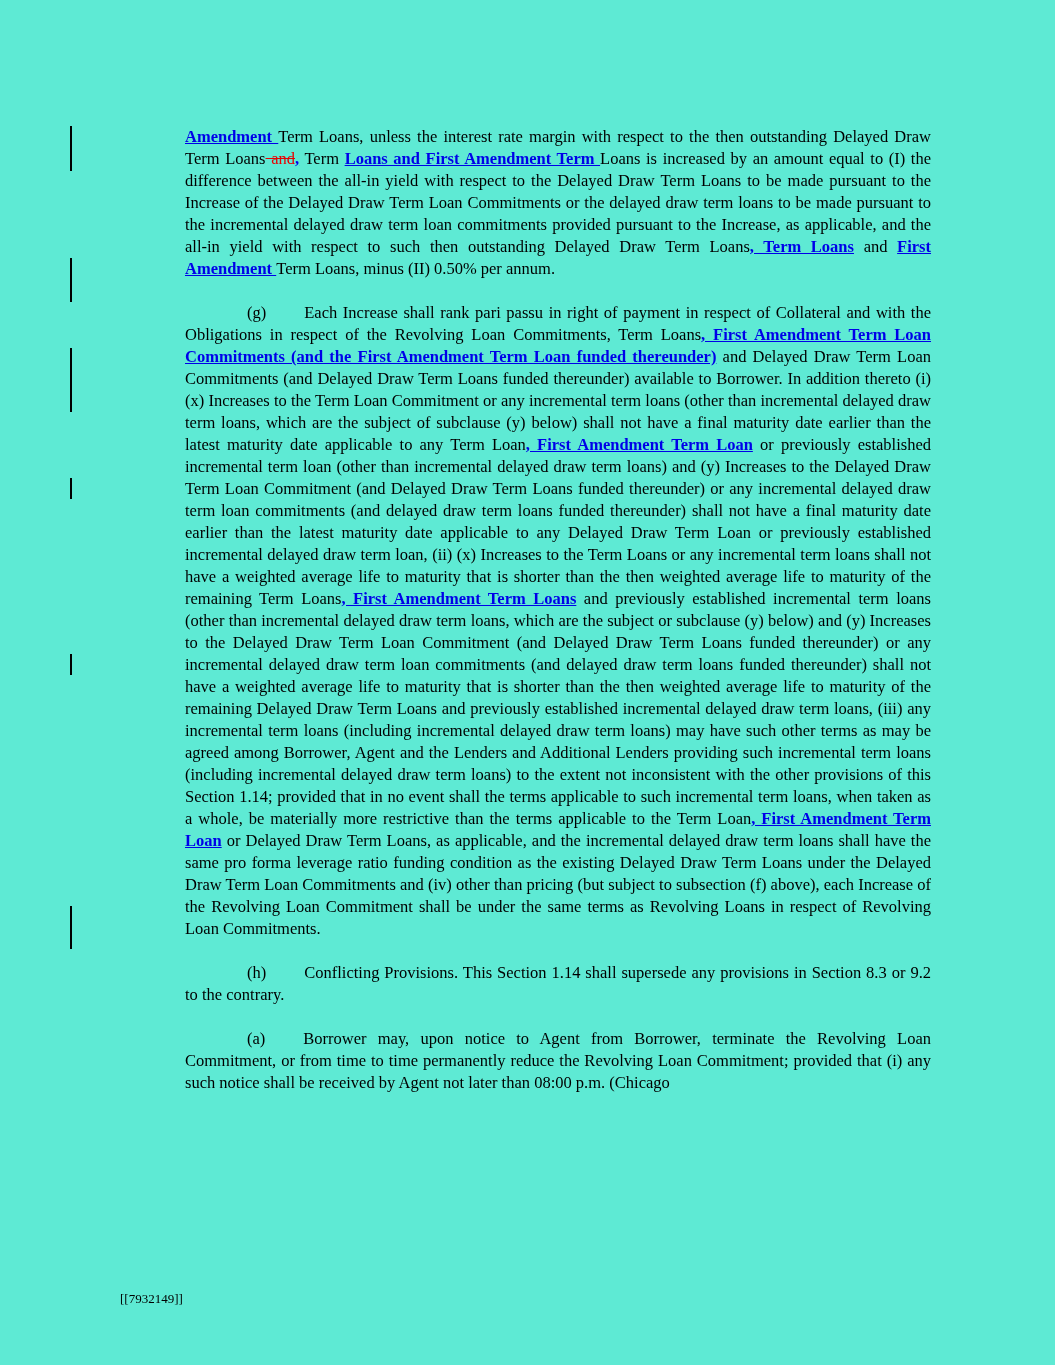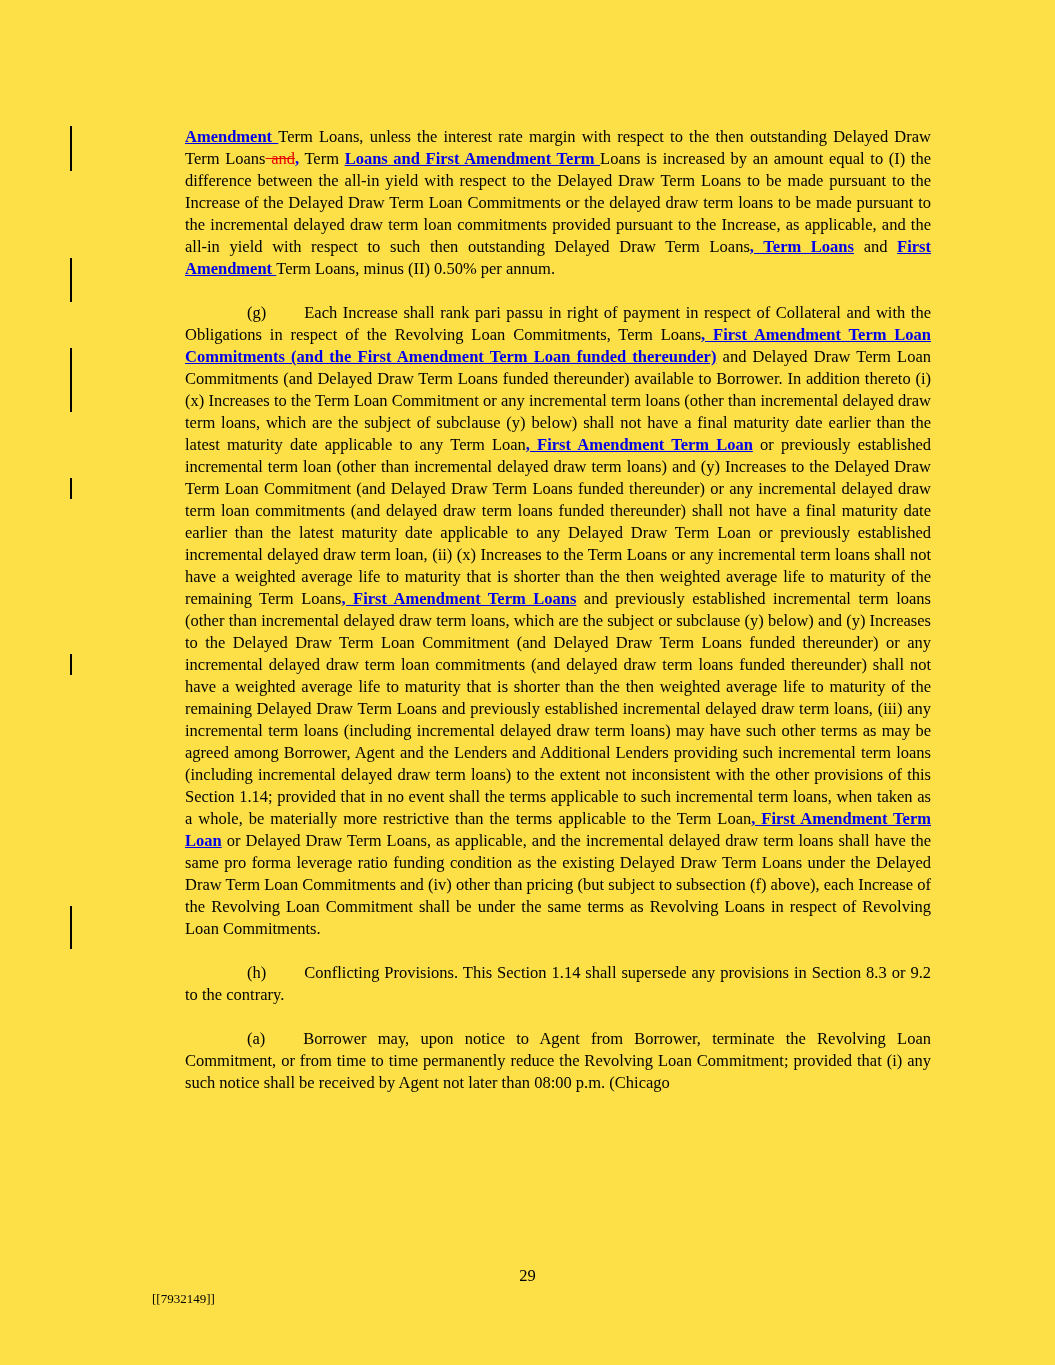--- a/index.html
+++ b/index.html
@@ -4,21 +4,21 @@
 <style>
   html, body {
     margin: 0;
     padding: 0;
     background: #ffffff;
   }
   .page {
     position: relative;
     width: 1055px;
     height: 1365px;
-    background: #fde047;
+    background: #5eead4;
     font-family: "Liberation Serif", serif;
     color: #000000;
     overflow: hidden;
   }
   .content {
     position: absolute;
     left: 185px;
     top: 126px;
     width: 746px;
   }
@@ -63,21 +63,20 @@
     right: 0;
     top: 1266px;
     text-align: center;
     font-size: 16.5px;
   }
   .footer-id {
     position: absolute;
     left: 120px;
     top: 1291px;
     font-size: 13px;
-    margin-left: 32px;
   }
 </style>
 </head>
 <body>
 
 <div class="page">
 
   <div class="rev-bar" style="top:126px;height:45px;"></div>
   <div class="rev-bar" style="top:258px;height:44px;"></div>
   <div class="rev-bar" style="top:348px;height:64px;"></div>
@@ -85,16 +84,15 @@
   <div class="rev-bar" style="top:654px;height:21px;"></div>
   <div class="rev-bar" style="top:906px;height:43px;"></div>
 
   <div class="content">
       <p class="para"><span class="run ins">Amendment </span><span class="run">Term Loans, unless the interest rate margin with respect to the then outstanding Delayed Draw Term Loans</span><span class="run del"> and</span><span class="run ins">,</span><span class="run"> Term </span><span class="run ins">Loans and First Amendment Term </span><span class="run">Loans is increased by an amount equal to (I) the difference between the all-in yield with respect to the Delayed Draw Term Loans to be made pursuant to the Increase of the Delayed Draw Term Loan Commitments or the delayed draw term loans to be made pursuant to the incremental delayed draw term loan commitments provided pursuant to the Increase, as applicable, and the all-in yield with respect to such then outstanding Delayed Draw Term Loans</span><span class="run ins">, Term Loans</span><span class="run"> and </span><span class="run ins">First Amendment </span><span class="run">Term Loans, minus (II) 0.50% per annum.</span></p>
       <p class="para indent"><span class="run">(g)</span><span class="run tab"></span><span class="run">Each Increase shall rank pari passu in right of payment in respect of Collateral and with the Obligations in respect of the Revolving Loan Commitments, Term Loans</span><span class="run ins">, First Amendment Term Loan Commitments (and the First Amendment Term Loan funded thereunder)</span><span class="run"> and Delayed Draw Term Loan Commitments (and Delayed Draw Term Loans funded thereunder) available to Borrower. In addition thereto (i) (x) Increases to the Term Loan Commitment or any incremental term loans (other than incremental delayed draw term loans, which are the subject of subclause (y) below) shall not have a final maturity date earlier than the latest maturity date applicable to any Term Loan</span><span class="run ins">, First Amendment Term Loan</span><span class="run"> or previously established incremental term loan (other than incremental delayed draw term loans) and (y) Increases to the Delayed Draw Term Loan Commitment (and Delayed Draw Term Loans funded thereunder) or any incremental delayed draw term loan commitments (and delayed draw term loans funded thereunder) shall not have a final maturity date earlier than the latest maturity date applicable to any Delayed Draw Term Loan or previously established incremental delayed draw term loan, (ii) (x) Increases to the Term Loans or any incremental term loans shall not have a weighted average life to maturity that is shorter than the then weighted average life to maturity of the remaining Term Loans</span><span class="run ins">, First Amendment Term Loans</span><span class="run"> and previously established incremental term loans (other than incremental delayed draw term loans, which are the subject or subclause (y) below) and (y) Increases to the Delayed Draw Term Loan Commitment (and Delayed Draw Term Loans funded thereunder) or any incremental delayed draw term loan commitments (and delayed draw term loans funded thereunder) shall not have a weighted average life to maturity that is shorter than the then weighted average life to maturity of the remaining Delayed Draw Term Loans and previously established incremental delayed draw term loans, (iii) any incremental term loans (including incremental delayed draw term loans) may have such other terms as may be agreed among Borrower, Agent and the Lenders and Additional Lenders providing such incremental term loans (including incremental delayed draw term loans) to the extent not inconsistent with the other provisions of this </span><span class="run u">Section 1.14</span><span class="run">; </span><span class="run u">provided</span><span class="run"> that in no event shall the terms applicable to such incremental term loans, when taken as a whole, be materially more restrictive than the terms applicable to the Term Loan</span><span class="run ins">, First Amendment Term Loan</span><span class="run"> or Delayed Draw Term Loans, as applicable, and the incremental delayed draw term loans shall have the same pro forma leverage ratio funding condition as the existing Delayed Draw Term Loans under the Delayed Draw Term Loan Commitments and (iv) other than pricing (but subject to subsection (f) above), each Increase of the Revolving Loan Commitment shall be under the same terms as Revolving Loans in respect of Revolving Loan Commitments.</span></p>
       <p class="para indent"><span class="run">(h)</span><span class="run tab"></span><span class="run u">Conflicting Provisions</span><span class="run">. This </span><span class="run u">Section 1.14</span><span class="run"> shall supersede any provisions in </span><span class="run u">Section 8.3</span><span class="run"> or </span><span class="run u">9.2</span><span class="run"> to the contrary.</span></p>
       <p class="para indent"><span class="run">(a)</span><span class="run tab"></span><span class="run">Borrower may, upon notice to Agent from Borrower, terminate the Revolving Loan Commitment, or from time to time permanently reduce the Revolving Loan Commitment; provided that (i) any such notice shall be received by Agent not later than 08:00 p.m. (Chicago</span></p>
     </div>
 
-  <div class="footer-page-number">29</div>
   <div class="footer-id">[[7932149]]</div>
 
 </div>
 
 </body></html>

